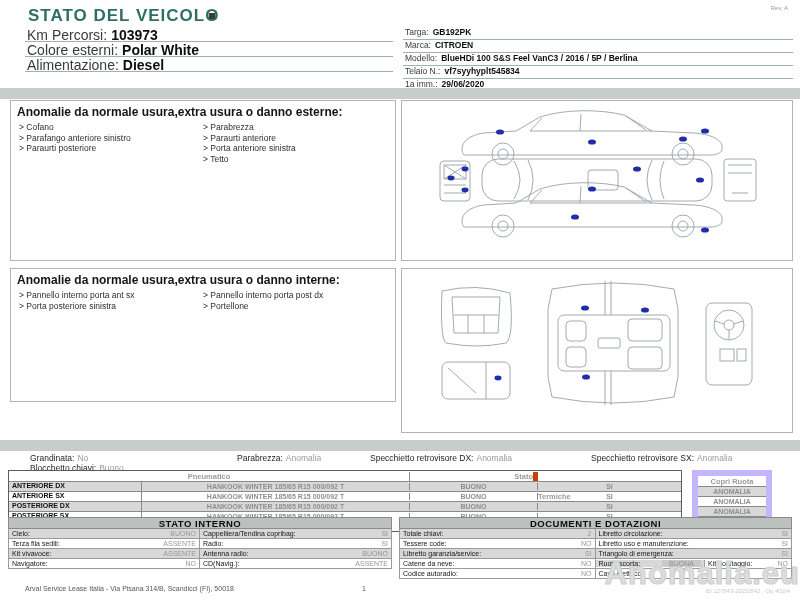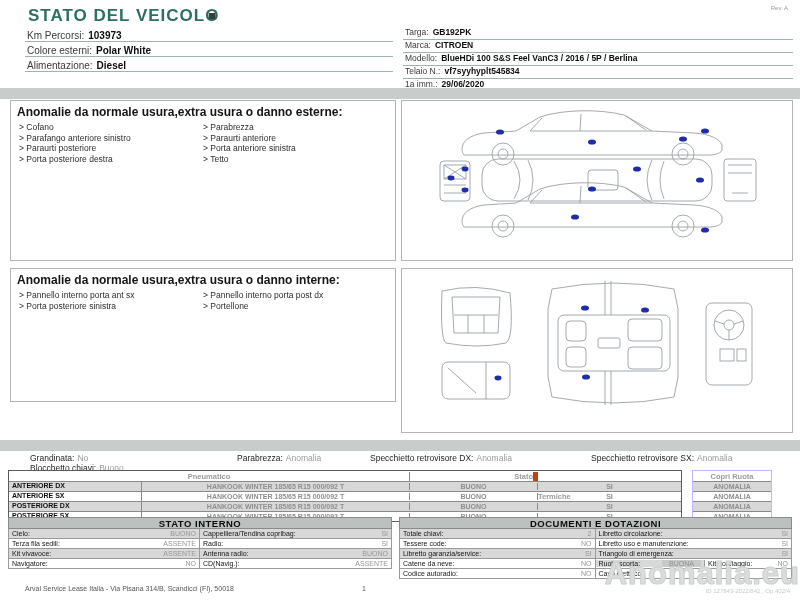--- a/index.html
+++ b/index.html
@@ -7,21 +7,21 @@
         font-family:"Liberation Sans",sans-serif;color:#222;}
 
   
   .title{position:absolute;left:28px;top:6px;font-size:17px;font-weight:bold;color:#2e6f63;letter-spacing:1px;}
   .title-sq{position:absolute;left:209px;top:13px;width:6px;height:6px;background:#3c3c3c;}
   .rev{position:absolute;right:12px;top:5px;font-size:6px;color:#9a9a9a;}
 
   .info-left{position:absolute;left:25px;top:27px;width:368px;}
   .info-right{position:absolute;left:403px;top:27px;width:390px;}
   .frow{display:flex;align-items:baseline;border-bottom:1px solid #9eb4ac;padding:0 2px;}
-  .info-left .frow{height:14px;font-size:10px;align-items:flex-end;}
+  .info-left .frow{height:14px;font-size:14px;}
   .info-right .frow{height:12px;font-size:8.5px;}
   .flabel{color:#3a3a3a;margin-right:4px;white-space:nowrap;}
   .fvalue{font-weight:bold;color:#0e0e0e;white-space:nowrap;}
 
   .graybar{position:absolute;left:0;width:800px;height:11px;background:#c8ccca;}
   .bar1{top:88px;} .bar2{top:440px;}
 
   .box{position:absolute;border:1px solid #b3b3b3;background:#fff;box-sizing:border-box;}
   .ext-text{left:10px;top:100px;width:386px;height:161px;}
   .ext-diag{left:401px;top:100px;width:392px;height:161px;}
@@ -33,21 +33,21 @@
 
   
   .status{position:absolute;left:0;top:453px;width:800px;height:22px;font-size:8.5px;}
   .sitem{position:absolute;white-space:nowrap;}
   .slabel{color:#1e1e1e;}
   .svalue{color:#9a9a9a;margin-left:3px;}
 
   
   .tyres{position:absolute;left:8px;top:470px;width:784px;display:flex;}
   .tt-main{width:674px;border:1px solid #5c5c5c;box-sizing:border-box;}
-  .tt-copri{width:80px;border:1px solid #c4b5fd;box-sizing:border-box;margin-left:10px;}
+  .tt-copri{width:80px;border:6px solid #c4b5fd;box-sizing:border-box;margin-left:10px;}
   .tt-hrow{display:flex;height:10px;font-size:7.5px;color:#9b9b9b;align-items:center;}
   .tt-row{display:flex;height:9px;font-size:7px;align-items:center;border-top:1px solid #8a8a8a;}
   .tt-hrow span,.tt-row span{box-sizing:border-box;display:block;overflow:hidden;white-space:nowrap;font-weight:bold;}
   .h-pn{width:401px;text-align:center;border-right:1px solid #8a8a8a;}
   .h-st{width:128px;text-align:right;border-right:5px solid #c2410c;}
   .h-tm{width:143px;margin-top:41px;}
   .d-pos{width:133px;font-weight:bold;color:#101010;padding-left:3px;border-right:1px solid #8a8a8a;height:100%;line-height:8px;}
   .d-spec{width:268px;text-align:center;color:#8f8f8f;border-right:1px solid #8a8a8a;}
   .d-st{width:128px;text-align:center;color:#8f8f8f;border-right:1px solid #8a8a8a;}
   .d-tm{width:143px;text-align:center;color:#8f8f8f;}
@@ -130,21 +130,20 @@
 
   <div class="graybar bar1"></div>
 
   <div class="box ext-text">
     <div class="anom-head">Anomalie da normale usura,extra usura o danno esterne:</div>
     <div class="anom-cols">
       <div class="anom-col">
         <div>&gt; Cofano</div>
         <div>&gt; Parafango anteriore sinistro</div>
         <div>&gt; Paraurti posteriore</div>
-        <div>&gt; Porta posteriore destra</div>
       </div>
       <div class="anom-col">
         <div>&gt; Parabrezza</div>
         <div>&gt; Paraurti anteriore</div>
         <div>&gt; Porta anteriore sinistra</div>
         <div>&gt; Tetto</div>
       </div>
     </div>
   </div>
 

